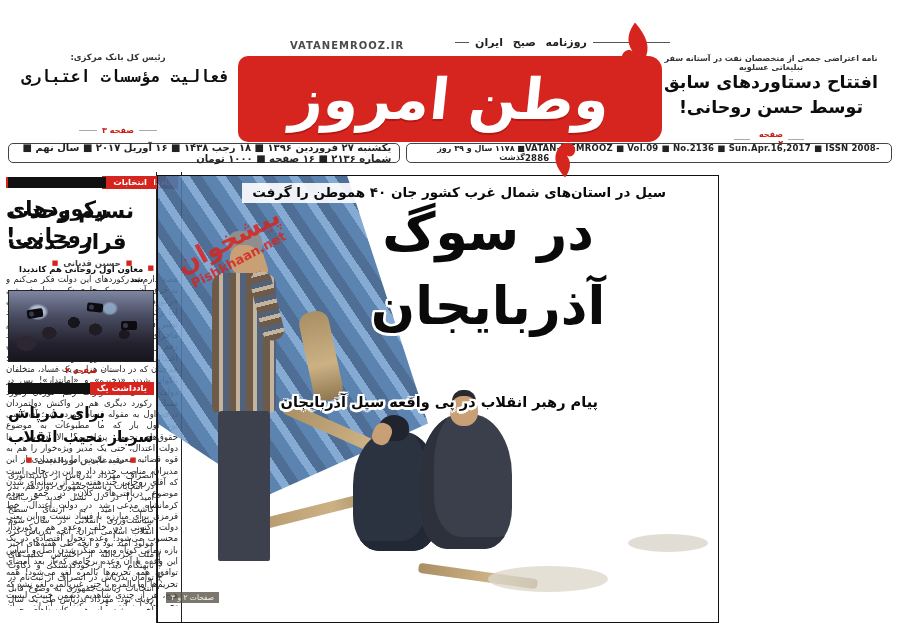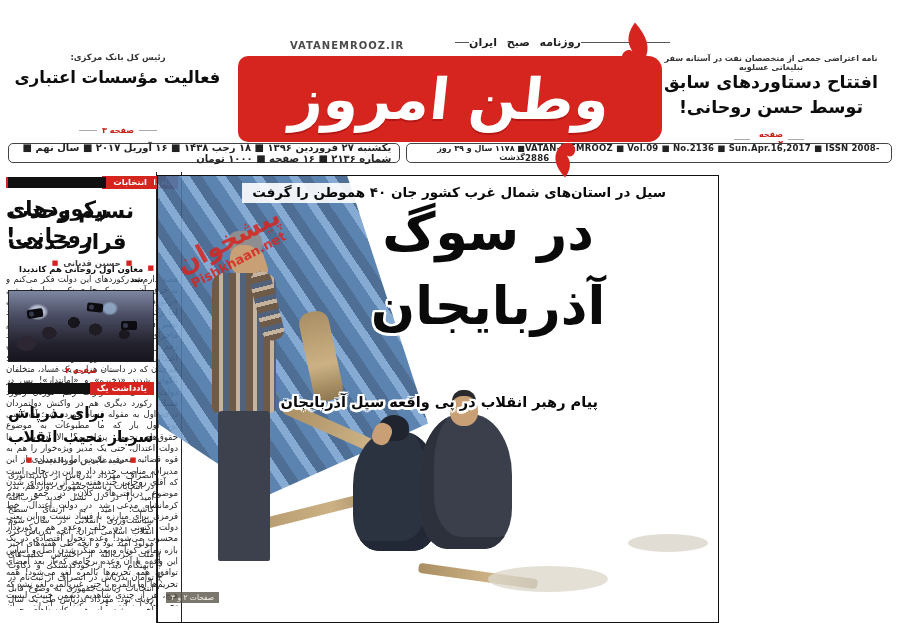--- a/index.html
+++ b/index.html
@@ -8,36 +8,36 @@
           overflow:hidden; direction:rtl; }
 
   
   .m-kicker { position:absolute; font-size:8.5px; color:#333; font-weight:bold; }
   .m-head   { position:absolute; font-weight:bold; color:#0d0d0d; text-align:center; line-height:1.45; }
   .pageref  { display:flex; align-items:center; justify-content:center; gap:5px;
               color:#c81a12; font-size:8px; font-weight:bold; }
   .pageref::before, .pageref::after { content:""; width:18px; border-top:1px solid #aaa; }
 
   #mast-left-kicker  { top:52px; left:18px; width:200px; text-align:center; }
-  #mast-left-head    { top:66px; left:0px;  width:235px; font-size:16.5px; }
+  #mast-left-head    { top:66px; left:8px;  width:235px; font-size:16.5px;font-family:Liberation Mono, monospace; }
   #mast-left-pref    { position:absolute; top:126px; left:78px; width:80px; }
 
   #mast-right-kicker { top:54px; right:14px; width:230px; text-align:center; font-size:8px; }
   #mast-right-head   { top:70px; right:4px; width:250px; font-size:17.5px; }
   #mast-right-pref   { position:absolute; top:130px; right:96px; width:70px; }
 
   #logo-block { position:absolute; top:56px; left:238px; width:424px; height:86px;
                 background:#d6251f; border-radius:10px 14px 14px 10px;
                 display:flex; align-items:center; justify-content:center; overflow:visible; }
   #logo-text { color:#fff; font-size:57px; font-weight:bold; transform:skewX(-6deg);
                letter-spacing:2px; text-shadow:0 2px 0 rgba(120,0,0,.35); white-space:nowrap; }
   #site-url { position:absolute; top:40px; left:290px; font-size:10px; letter-spacing:1px;
               color:#4a4a4a; font-weight:bold; direction:ltr; }
   #tagline-wrap { position:absolute; top:36px; left:455px; width:215px; display:flex;
-                  align-items:center; gap:0; }
+                  align-items:center; gap:6px; }
   #tagline-wrap .rule { flex:1; border-top:1.5px solid #555; }
   #tagline { font-size:11px; font-weight:bold; color:#222; word-spacing:6px; white-space:nowrap; }
   .paisley { position:absolute; width:34px; height:52px; }
   #paisley-top { top:22px; left:618px; }
   #paisley-drip { top:138px; left:552px; z-index:5; }
 
   
   #datebar { position:absolute; top:143px; left:8px; right:8px; height:20px; display:flex; gap:6px; }
   .datebox { border:1px solid #444; border-radius:5px; display:flex; align-items:center;
              padding:0 8px; font-size:8.5px; color:#222; background:#fff; }

